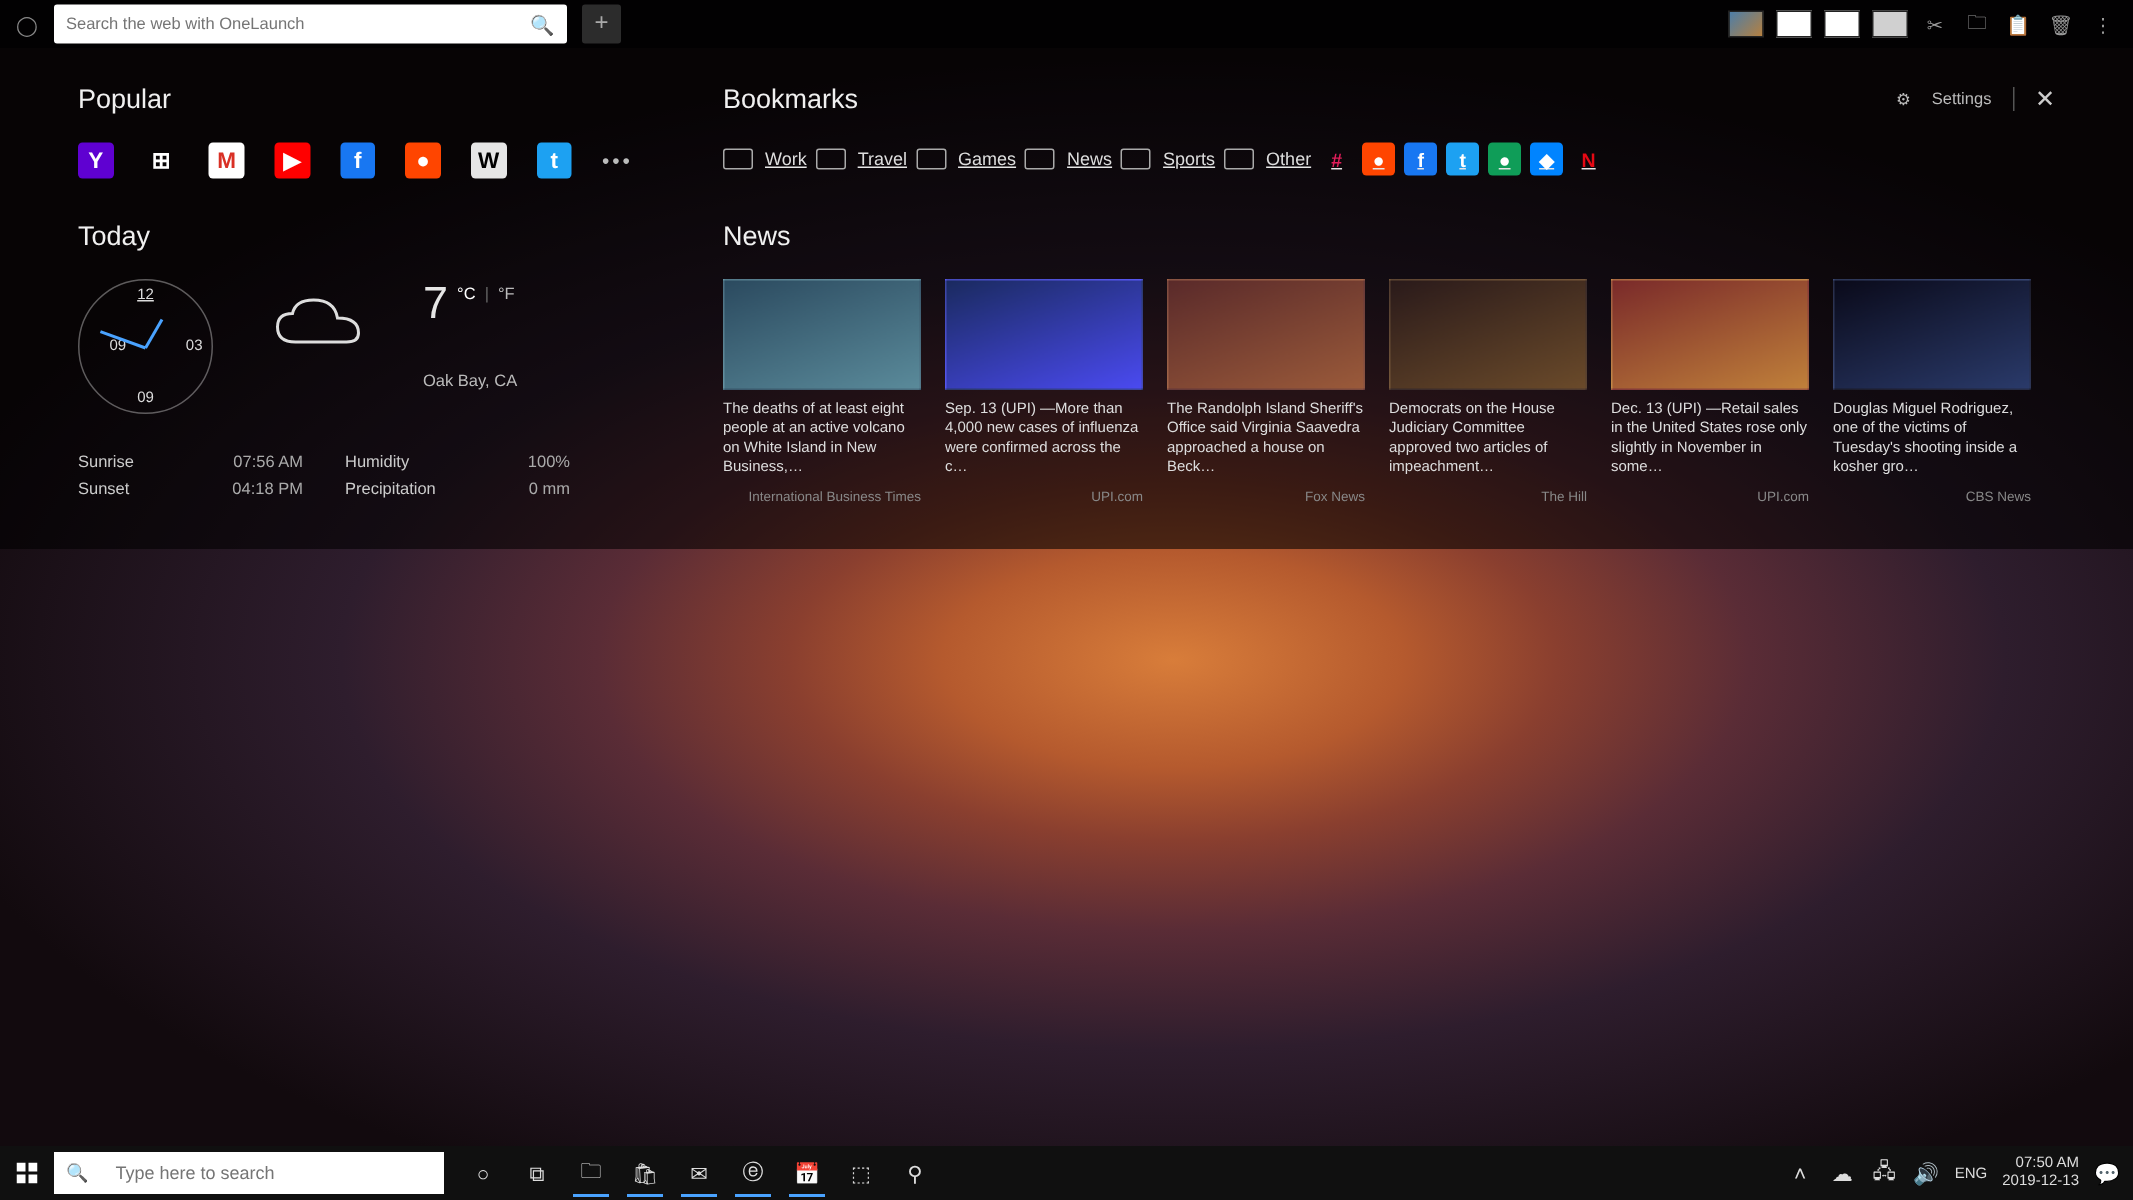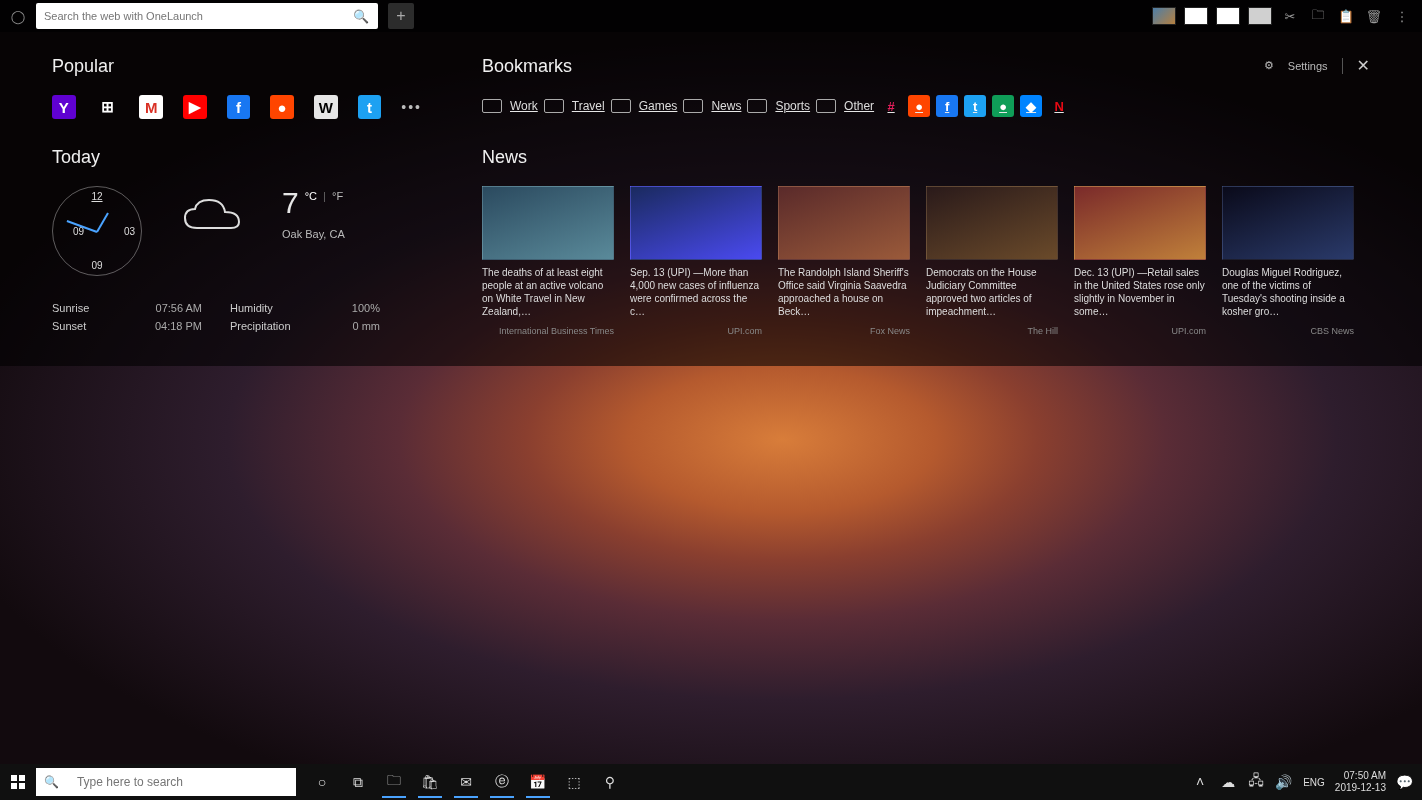--- a/index.html
+++ b/index.html
@@ -67,21 +67,21 @@
   .n03{right:6px; top:50%; transform:translateY(-50%);} 
   .n06{bottom:4px; left:50%; transform:translateX(-50%);} 
   .n09{left:20px; top:50%; transform:translateY(-50%);} 
   .hand { position:absolute; left:50%; top:50%; background:#4aa3ff; transform-origin:left center; height:2px;}
   .hand.h{ width:22px; transform:rotate(-60deg);} .hand.m{ width:32px; transform:rotate(200deg);} 
   .cloud { width:80px; height:60px; display:flex; align-items:center; justify-content:center; color:#ddd;}
   .cloud svg { stroke:#ddd; fill:none; stroke-width:2;}
   .temp-block { display:flex; flex-direction:column; gap:8px;}
   .temp { font-size:30px; font-weight:200; display:flex; align-items:flex-start; gap:6px;}
   .temp .units { font-size:11px; color:#bbb; margin-top:4px;}
-  .loc { font-size:11px; color:#bbb;}
+  .loc { font-size:11px; color:#bbb;margin-top:20px;}
   .stats { display:flex; gap:28px; margin-top:26px; font-size:11px; color:#ccc;}
   .stats .pair { display:flex; justify-content:space-between; width:150px; margin-bottom:6px;}
   .stats .pair span:last-child{ color:#aaa;}
 
   
   .settings-grp { position:absolute; top:0; right:0; display:flex; align-items:center; gap:14px; color:#bbb; font-size:11px;}
   .settings-grp .sep{ width:1px; height:16px; background:#555;}
   .close-x { font-size:16px; cursor:pointer; color:#ccc;}
   .bm-row { display:flex; gap:6px; align-items:center; flex-wrap:wrap;text-decoration:underline; }
   .bm-folder { display:flex; align-items:center; gap:8px; color:#ddd; font-size:12px;}
@@ -253,21 +253,21 @@
         <div class="bm-site" style="background: rgb(15, 157, 88); color: rgb(255, 255, 255);">●</div>
         <div class="bm-site" style="background: rgb(0, 132, 255); color: rgb(255, 255, 255);">◆</div>
         <div class="bm-site" style="background: transparent; color: rgb(229, 9, 20);">N</div>
       </div>
 
     <div class="news">
       <div class="heading">News</div>
       <div class="cards" id="news-cards">
           <div class="card">
             <div class="thumb t1"></div>
-            <div class="headline">The deaths of at least eight people at an active volcano on White Travel in New Zealand,…</div>
+            <div class="headline">The deaths of at least eight people at an active volcano on White Island in New Business,…</div>
             <div class="source">International Business Times</div>
           </div>
           <div class="card">
             <div class="thumb t2"></div>
             <div class="headline">Sep. 13 (UPI) —More than 4,000 new cases of influenza were confirmed across the c…</div>
             <div class="source">UPI.com</div>
           </div>
           <div class="card">
             <div class="thumb t3"></div>
             <div class="headline">The Randolph Island Sheriff's Office said Virginia Saavedra approached a house on Beck…</div>

